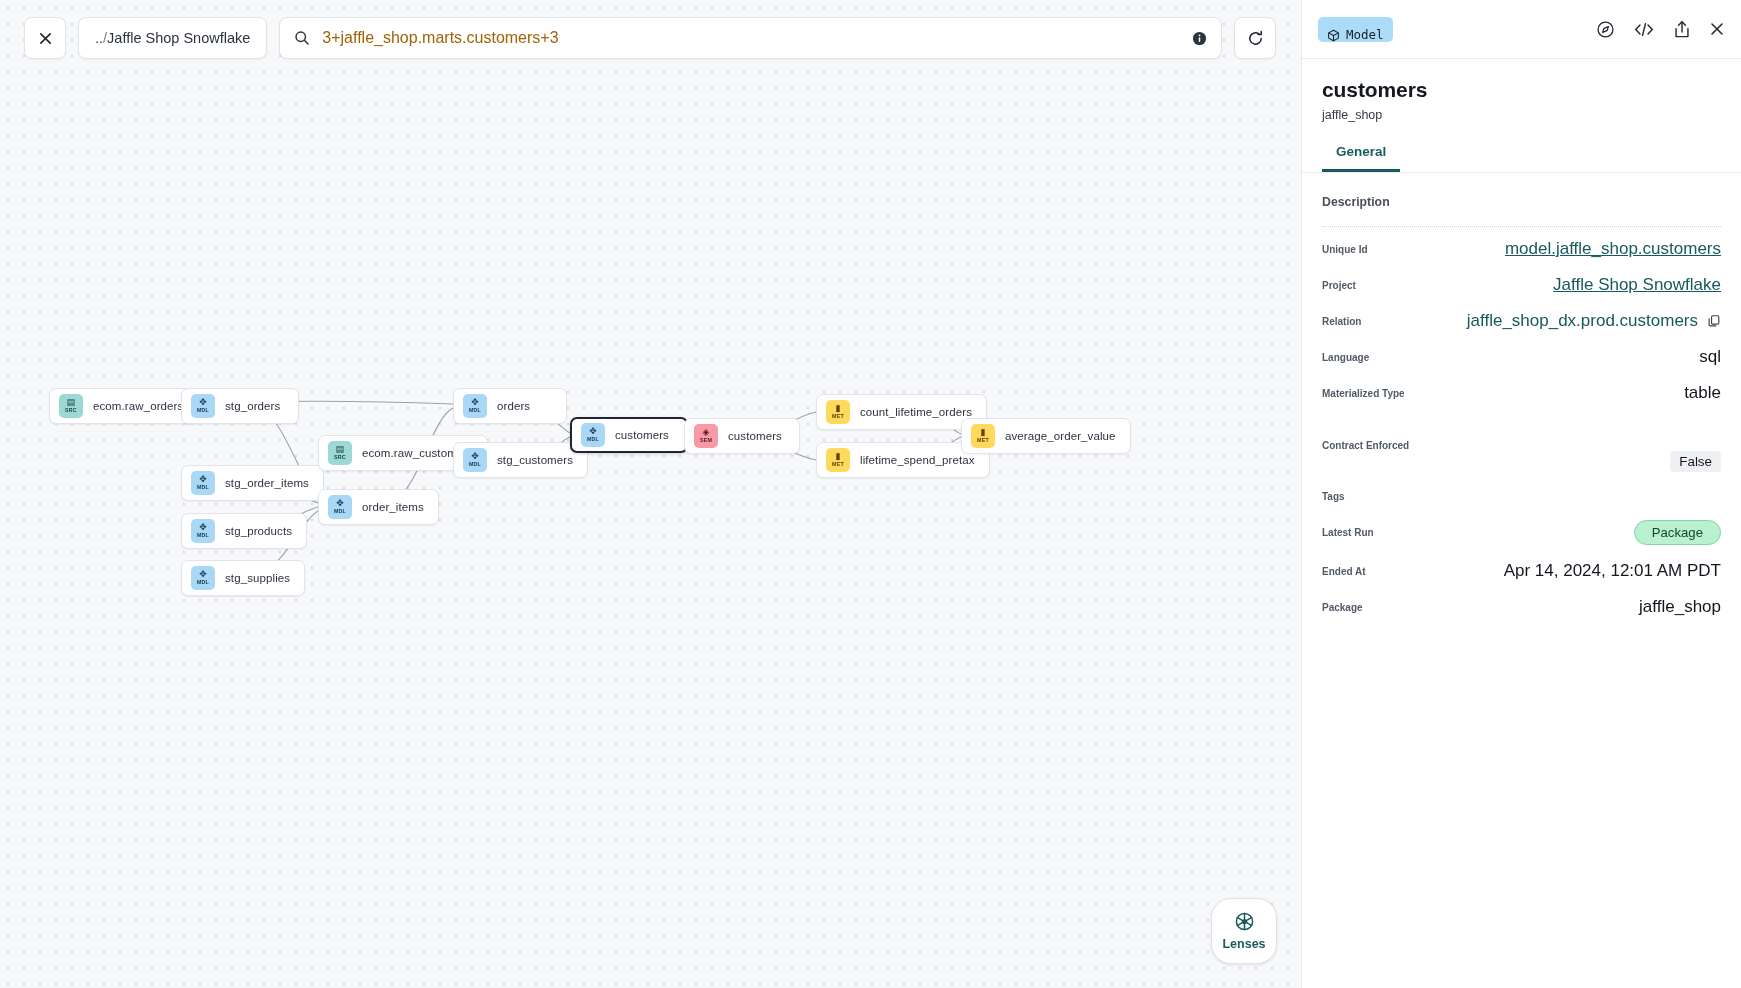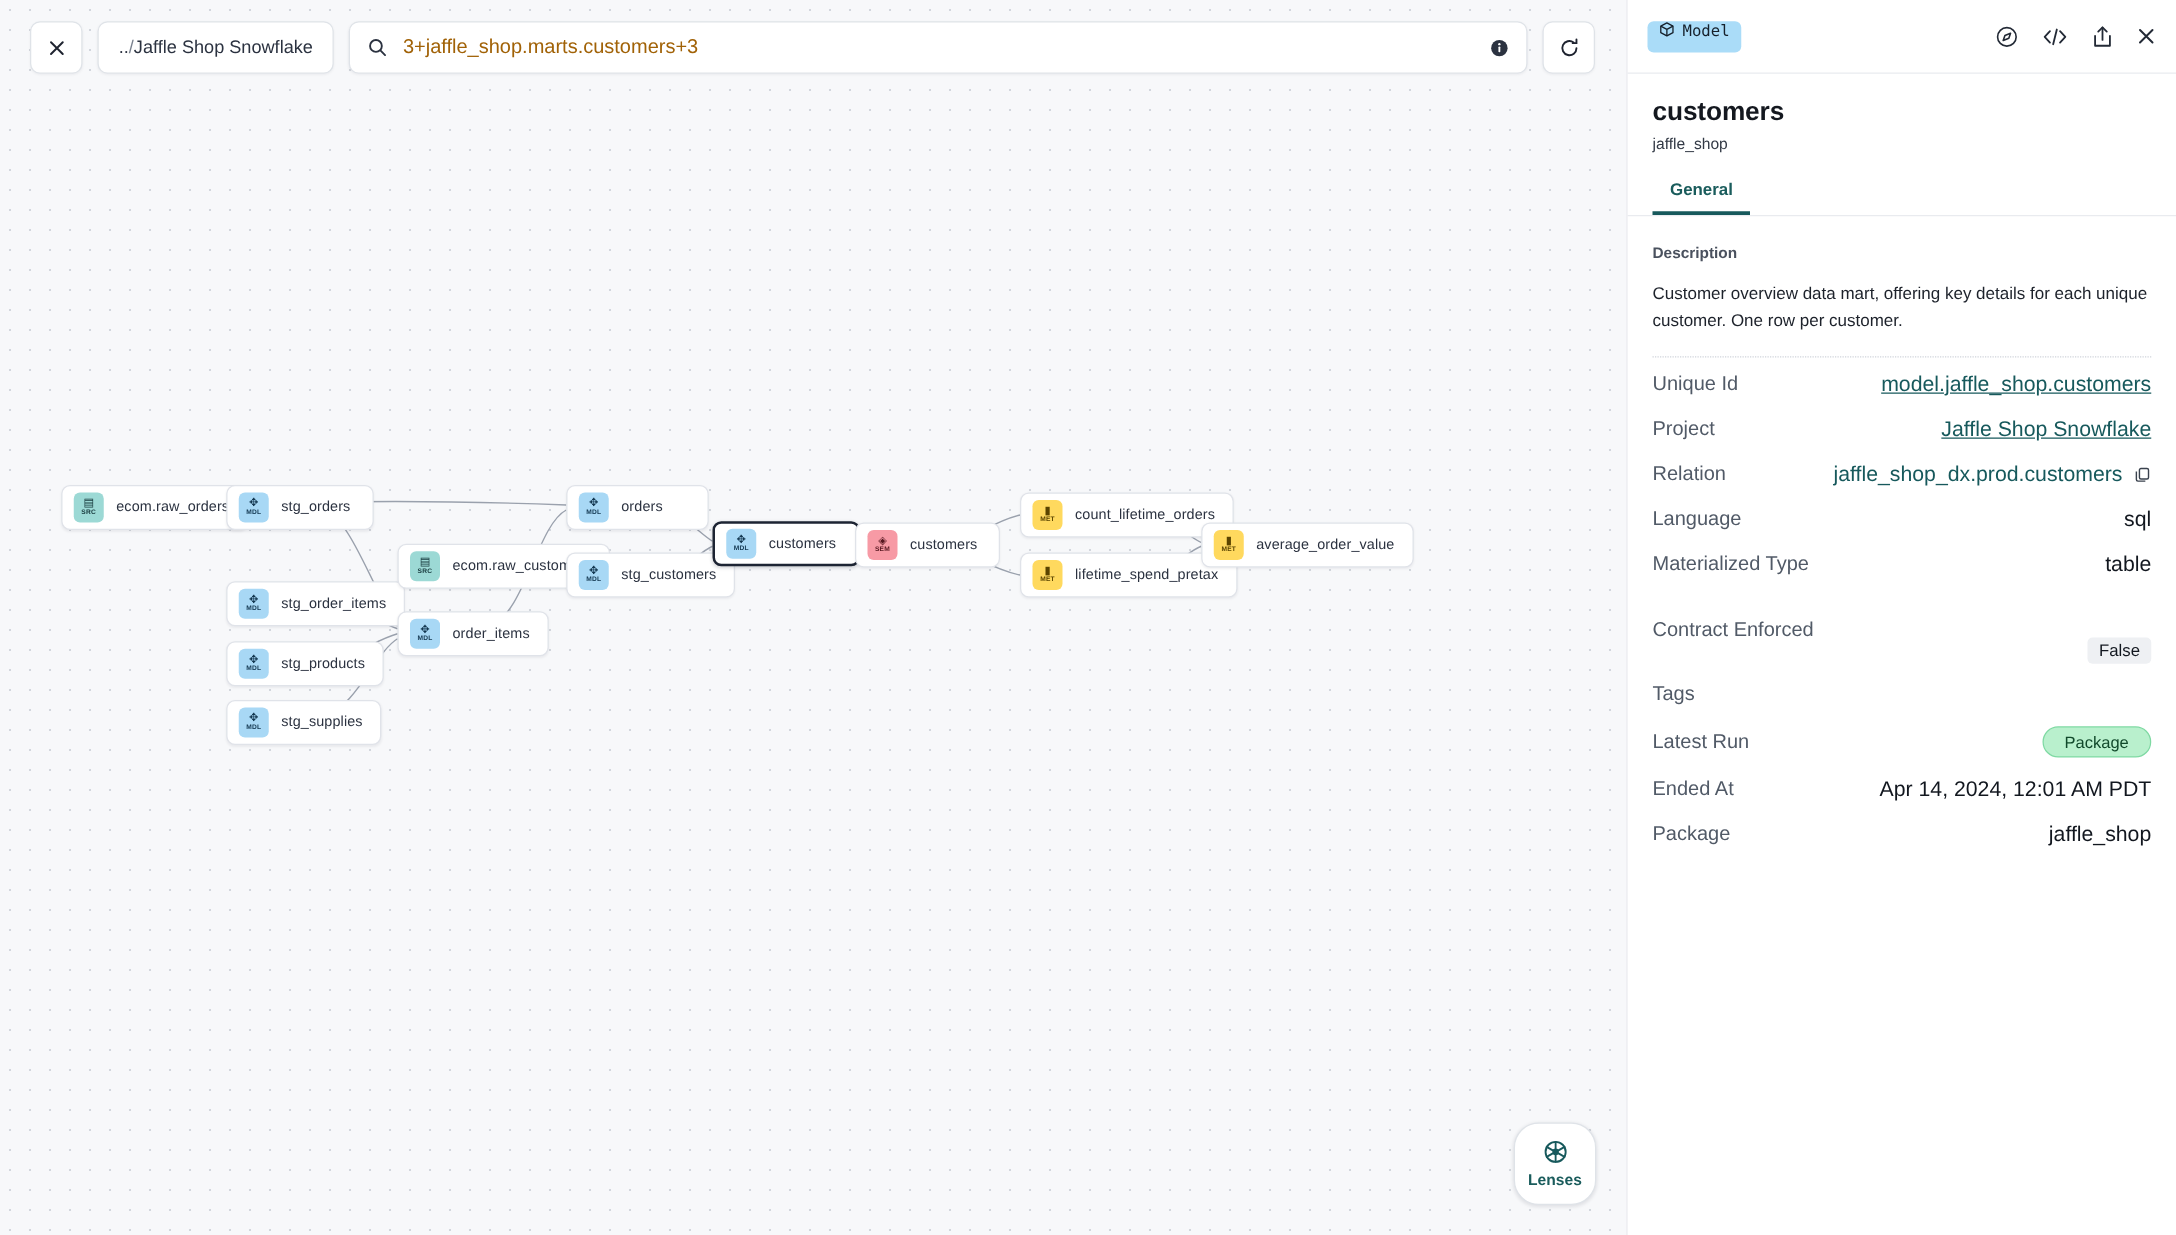--- a/index.html
+++ b/index.html
@@ -76,40 +76,40 @@
     display: flex; flex-direction: column; align-items: center; justify-content: center;
     gap: 5px; box-shadow: 0 1px 3px rgba(16,24,40,.10); cursor: pointer; z-index: 20;
   }
   .lenses .ltxt { font-size: 12.5px; color: #1a5c5c; font-weight: 600; }
 
   
   .panel { width: 440px; height: 988px; background: #fff; border-left: 1px solid #e6e8ec; flex: none; display: flex; flex-direction: column; }
   .panel-head { height: 59px; border-bottom: 1px solid #e9ebef; display: flex; align-items: center; padding: 0 16px; flex: none; }
   .type-chip {
     background: #aadcf8; border-radius: 5px; height: 25px; padding: 0 9px;
-    display: flex; align-items: flex-start; gap: 6px;
+    display: flex; align-items: flex-end; gap: 6px;
     font-family: "DejaVu Sans Mono", monospace; font-size: 12.5px; color: #16202b; cursor: pointer;
   }
   .head-actions { margin-left: auto; display: flex; align-items: center; gap: 18px; color: #232a36; }
 
   .panel-title-wrap { padding: 19px 20px 0 20px; flex: none; }
   .panel-title { font-size: 21px; font-weight: 700; color: #14181f; letter-spacing: -.1px; }
   .panel-sub { font-size: 12.5px; color: #333a46; margin-top: 6px; }
 
   .tabs { margin-top: 22px; padding: 0 20px; border-bottom: 1px solid #e9ebef; display: flex; flex: none; }
   .tab { padding: 0 14px 10px 14px; font-size: 13.5px; font-weight: 700; color: #1a5c5c; cursor: pointer; border-bottom: 3px solid transparent; }
   .tab.active { border-bottom-color: #17595c; }
 
   .panel-body { padding: 22px 20px 20px 20px; overflow-y: auto; flex: 1; }
   .sec-label { font-size: 12.3px; font-weight: 700; color: #4a515e; }
   .desc { font-size: 13.6px; color: #1d222b; line-height: 1.62; margin-top: 15px; }
   .divider { border-bottom: 1.5px dotted #cfd3da; margin: 17px 0 4px 0; }
 
   .prow { display: flex; align-items: center; justify-content: space-between; gap: 14px; min-height: 32px; padding: 8px 0; }
-  .pkey { font-size: 16px; color: #515a67; white-space: nowrap; }
+  .pkey { font-size: 10px; color: #515a67; white-space: nowrap; font-weight: bold; }
   .pval { font-size: 17px; color: #12171f; text-align: right; }
   .pval.link { color: #17595c; text-decoration: underline; cursor: pointer; }
   .pval.linkplain { color: #17595c; cursor: pointer; }
   .val-row { display: flex; align-items: center; gap: 9px; }
   .chip-gray { background: #eef0f3; border-radius: 4px; padding: 3px 9px; font-size: 13.4px; color: #12171f; margin-top: 32px; }
   .pill-green { background: #b9f0cd; border: 1px solid #7fd9a3; border-radius: 14px; padding: 4px 17px; font-size: 13.2px; color: #11492b; }
   .copy-ic { cursor: pointer; color: #3a424e; display: flex; }
   svg { display: block; }
 </style>
 </head>
@@ -331,21 +331,20 @@
       <div class="panel-title">customers</div>
       <div class="panel-sub">jaffle_shop</div>
     </div>
 
     <div class="tabs">
       <div class="tab active">General</div>
     </div>
 
     <div class="panel-body">
       <div class="sec-label">Description</div>
-      <div class="desc">Customer overview data mart, offering key details for each unique customer. One row per customer.</div>
       <div class="divider"></div>
       <div id="prop-list">
           <div class="prow">
             <div class="pkey">Unique Id</div>
             <div class="val-row">
               <div class="pval link">model.jaffle_shop.customers</div>
             </div>
           </div>
           <div class="prow">
             <div class="pkey">Project</div>

